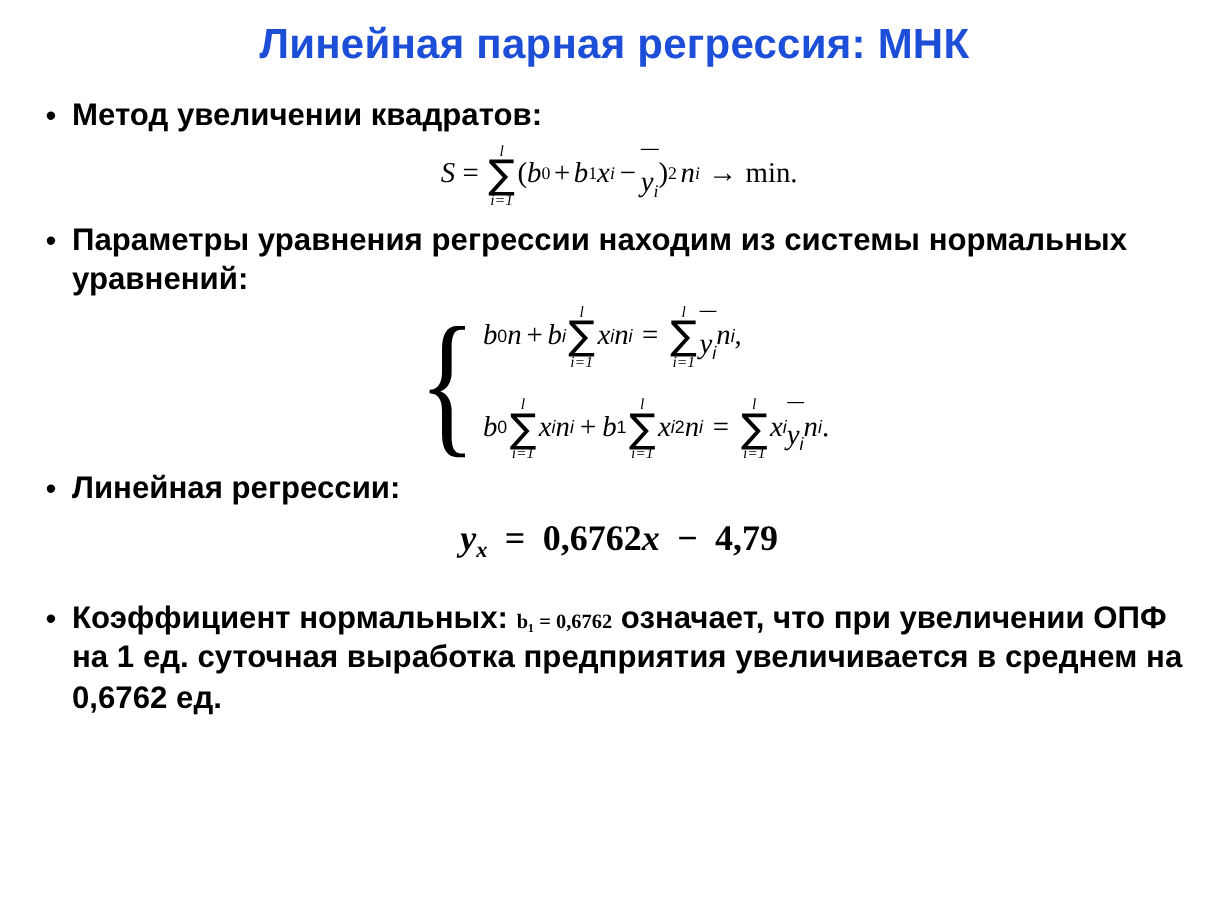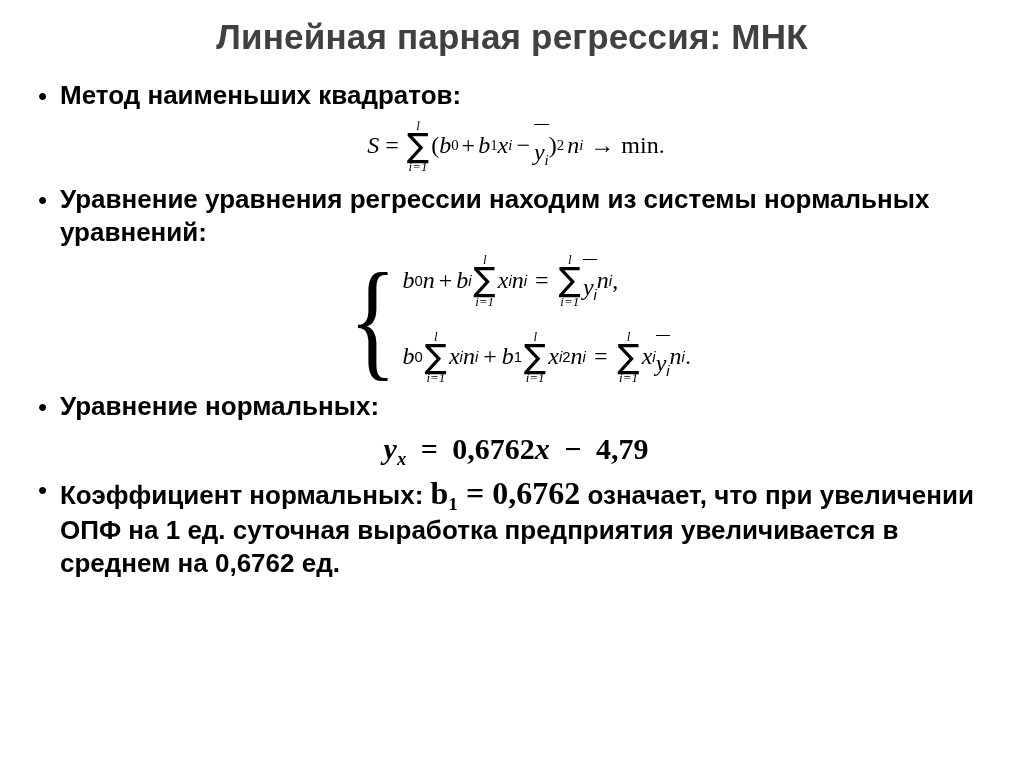--- a/index.html
+++ b/index.html
@@ -15,21 +15,21 @@
     overflow: hidden;
   }
   .slide {
     position: relative;
     width: 1024px;
     height: 767px;
     box-sizing: border-box;
   }
   .slide-title {
     text-align: center;
-    color: #404040;
+    color: #1d4ed8;
     font-size: 35px;
     font-weight: bold;
     letter-spacing: 0.2px;
     margin: 18px 0 0 0;
     padding: 0 40px;
     line-height: 1.1;
   }
   .content {
     margin: 22px 0 0 0;
     padding: 0 26px 0 34px;
@@ -122,41 +122,41 @@
   .eq {
     font-size: 24px;
     display: inline-flex;
     align-items: center;
   }
   .regression-eq {
     text-align: center;
     font-size: 30px;
     font-weight: bold;
     font-family: "Liberation Serif", serif;
-    margin: 8px 0 3px 0;
+    margin: 8px 0 28px 0;
   }
   .inline-math {
     font-family: "Liberation Serif", serif;
     font-weight: bold;
-    font-size: 32px;
+    font-size: 17px;
     text-align: right;
   }
 </style>
 </head>
 <body>
 
 <div class="slide">
 
   <h1 class="slide-title">Линейная парная регрессия: МНК</h1>
 
   <div class="content">
 
     <div class="bullet-row">
       <div class="bullet-dot">•</div>
-      <div class="bullet-text">Метод наименьших квадратов:</div>
+      <div class="bullet-text">Метод увеличении квадратов:</div>
     </div>
 
     <div class="formula-block">
       <span class="s1-line">
         <span class="mi">S</span>
         <span class="mn" style="margin:0 6px;">=</span>
         <span class="sum">
           <span class="lim">l</span>
           <span class="sig">∑</span>
           <span class="lim">i=1</span>
@@ -175,21 +175,21 @@
           <span class="sup">2</span>
           <span class="mi" style="margin-left:3px;">n</span>
           <span class="sub">i</span>
         <span class="mn" style="margin:0 7px;">→</span>
         <span class="mn">min.</span>
       </span>
     </div>
 
     <div class="bullet-row">
       <div class="bullet-dot">•</div>
-      <div class="bullet-text">Уравнение уравнения регрессии находим из системы нормальных уравнений:</div>
+      <div class="bullet-text">Параметры уравнения регрессии находим из системы нормальных уравнений:</div>
     </div>
 
     <div class="system">
       <div class="brace">{</div>
       <div class="equations">
 
         <div class="eq">
           <span class="mi">b</span>
             <span class="sub-n">0</span>
             <span class="mi">n</span>
@@ -254,21 +254,21 @@
             <span class="mi">n</span>
             <span class="sub">i</span>
           <span class="mn">.</span>
         </div>
 
       </div>
     </div>
 
     <div class="bullet-row">
       <div class="bullet-dot">•</div>
-      <div class="bullet-text">Уравнение нормальных:</div>
+      <div class="bullet-text">Линейная регрессии:</div>
     </div>
 
     <div class="regression-eq">
       <span class="mi" style="font-weight:bold;">y</span><span class="sub" style="font-weight:bold;">x</span>
       <span style="margin:0 7px;">=</span>
       <span>0,6762</span><span class="mi" style="font-weight:bold;">x</span>
       <span style="margin:0 7px;">−</span>
       <span>4,79</span>
     </div>
 

